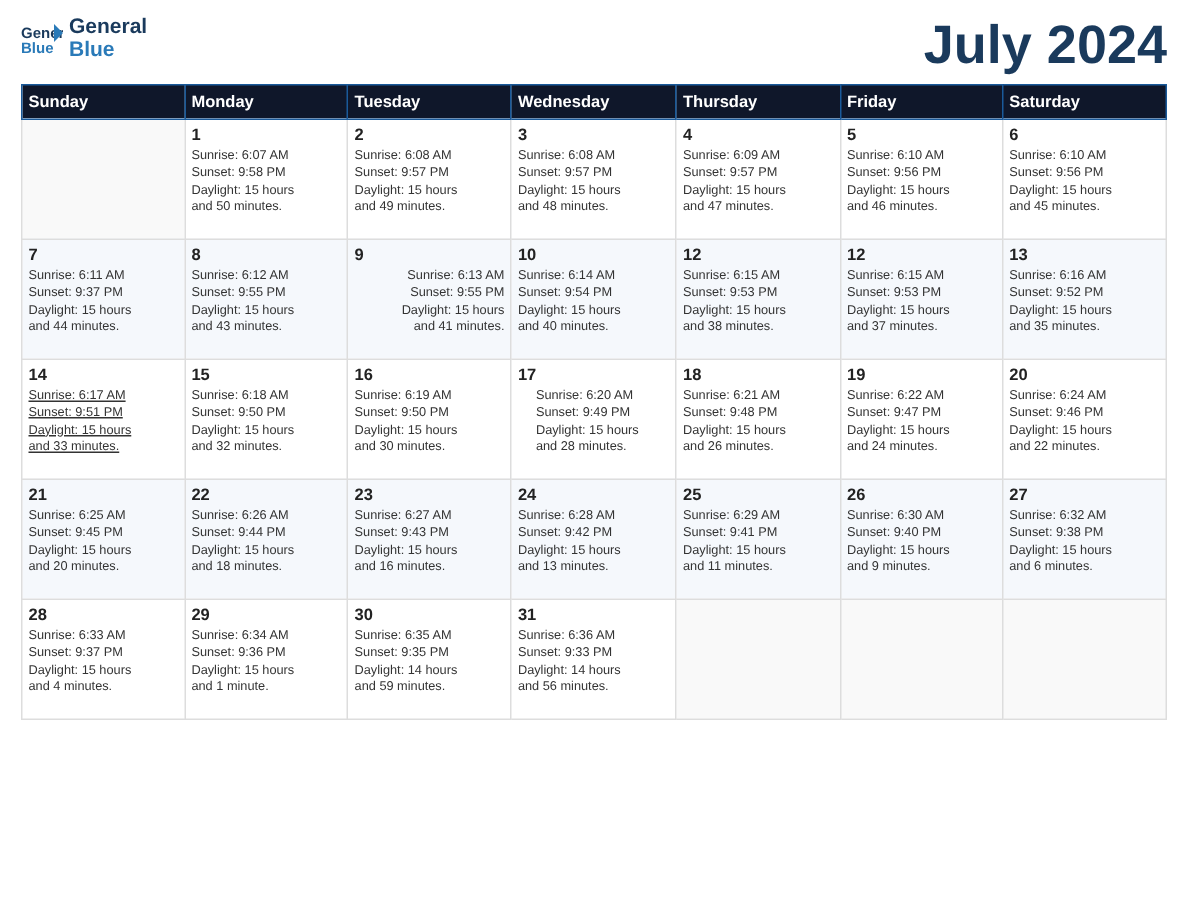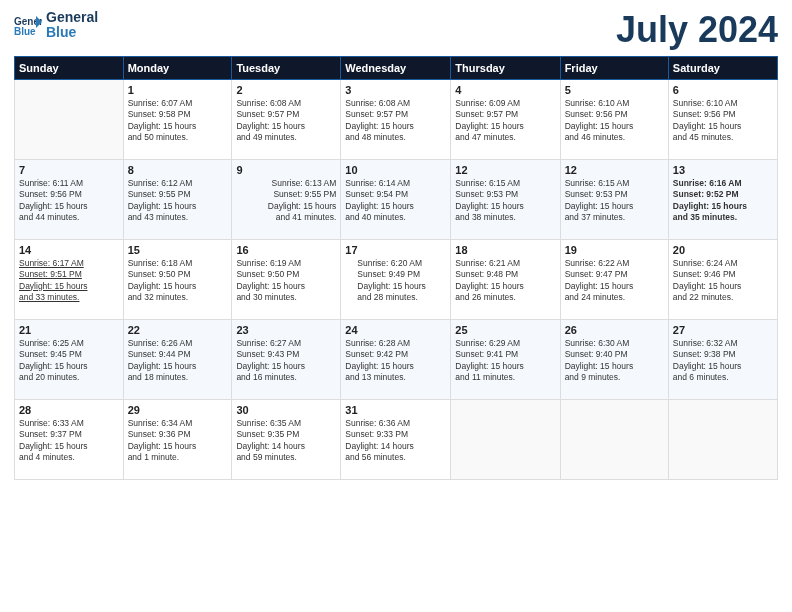--- a/index.html
+++ b/index.html
@@ -167,21 +167,21 @@
             <div class="day-info" style="white-space: pre-line;">Sunrise: 6:10 AM
 Sunset: 9:56 PM
 Daylight: 15 hours
 and 45 minutes.</div>
           </td>
         </tr>
         <tr>
           <td>
             <span class="day-num">7</span>
             <div class="day-info" style="white-space: pre-line;">Sunrise: 6:11 AM
-Sunset: 9:56 PM
+Sunset: 9:37 PM
 Daylight: 15 hours
 and 44 minutes.</div>
           </td>
           <td>
             <span class="day-num">8</span>
             <div class="day-info" style="white-space: pre-line;">Sunrise: 6:12 AM
 Sunset: 9:55 PM
 Daylight: 15 hours
 and 43 minutes.</div>
           </td>
@@ -208,21 +208,21 @@
           </td>
           <td>
             <span class="day-num">12</span>
             <div class="day-info" style="white-space: pre-line;">Sunrise: 6:15 AM
 Sunset: 9:53 PM
 Daylight: 15 hours
 and 37 minutes.</div>
           </td>
           <td>
             <span class="day-num">13</span>
-            <div class="day-info" style="white-space: pre-line; font-weight: bold;">Sunrise: 6:16 AM
+            <div class="day-info" style="white-space: pre-line;">Sunrise: 6:16 AM
 Sunset: 9:52 PM
 Daylight: 15 hours
 and 35 minutes.</div>
           </td>
         </tr>
         <tr>
           <td>
             <span class="day-num">14</span>
             <div class="day-info" style="white-space: pre-line; text-decoration: underline;">Sunrise: 6:17 AM
 Sunset: 9:51 PM

